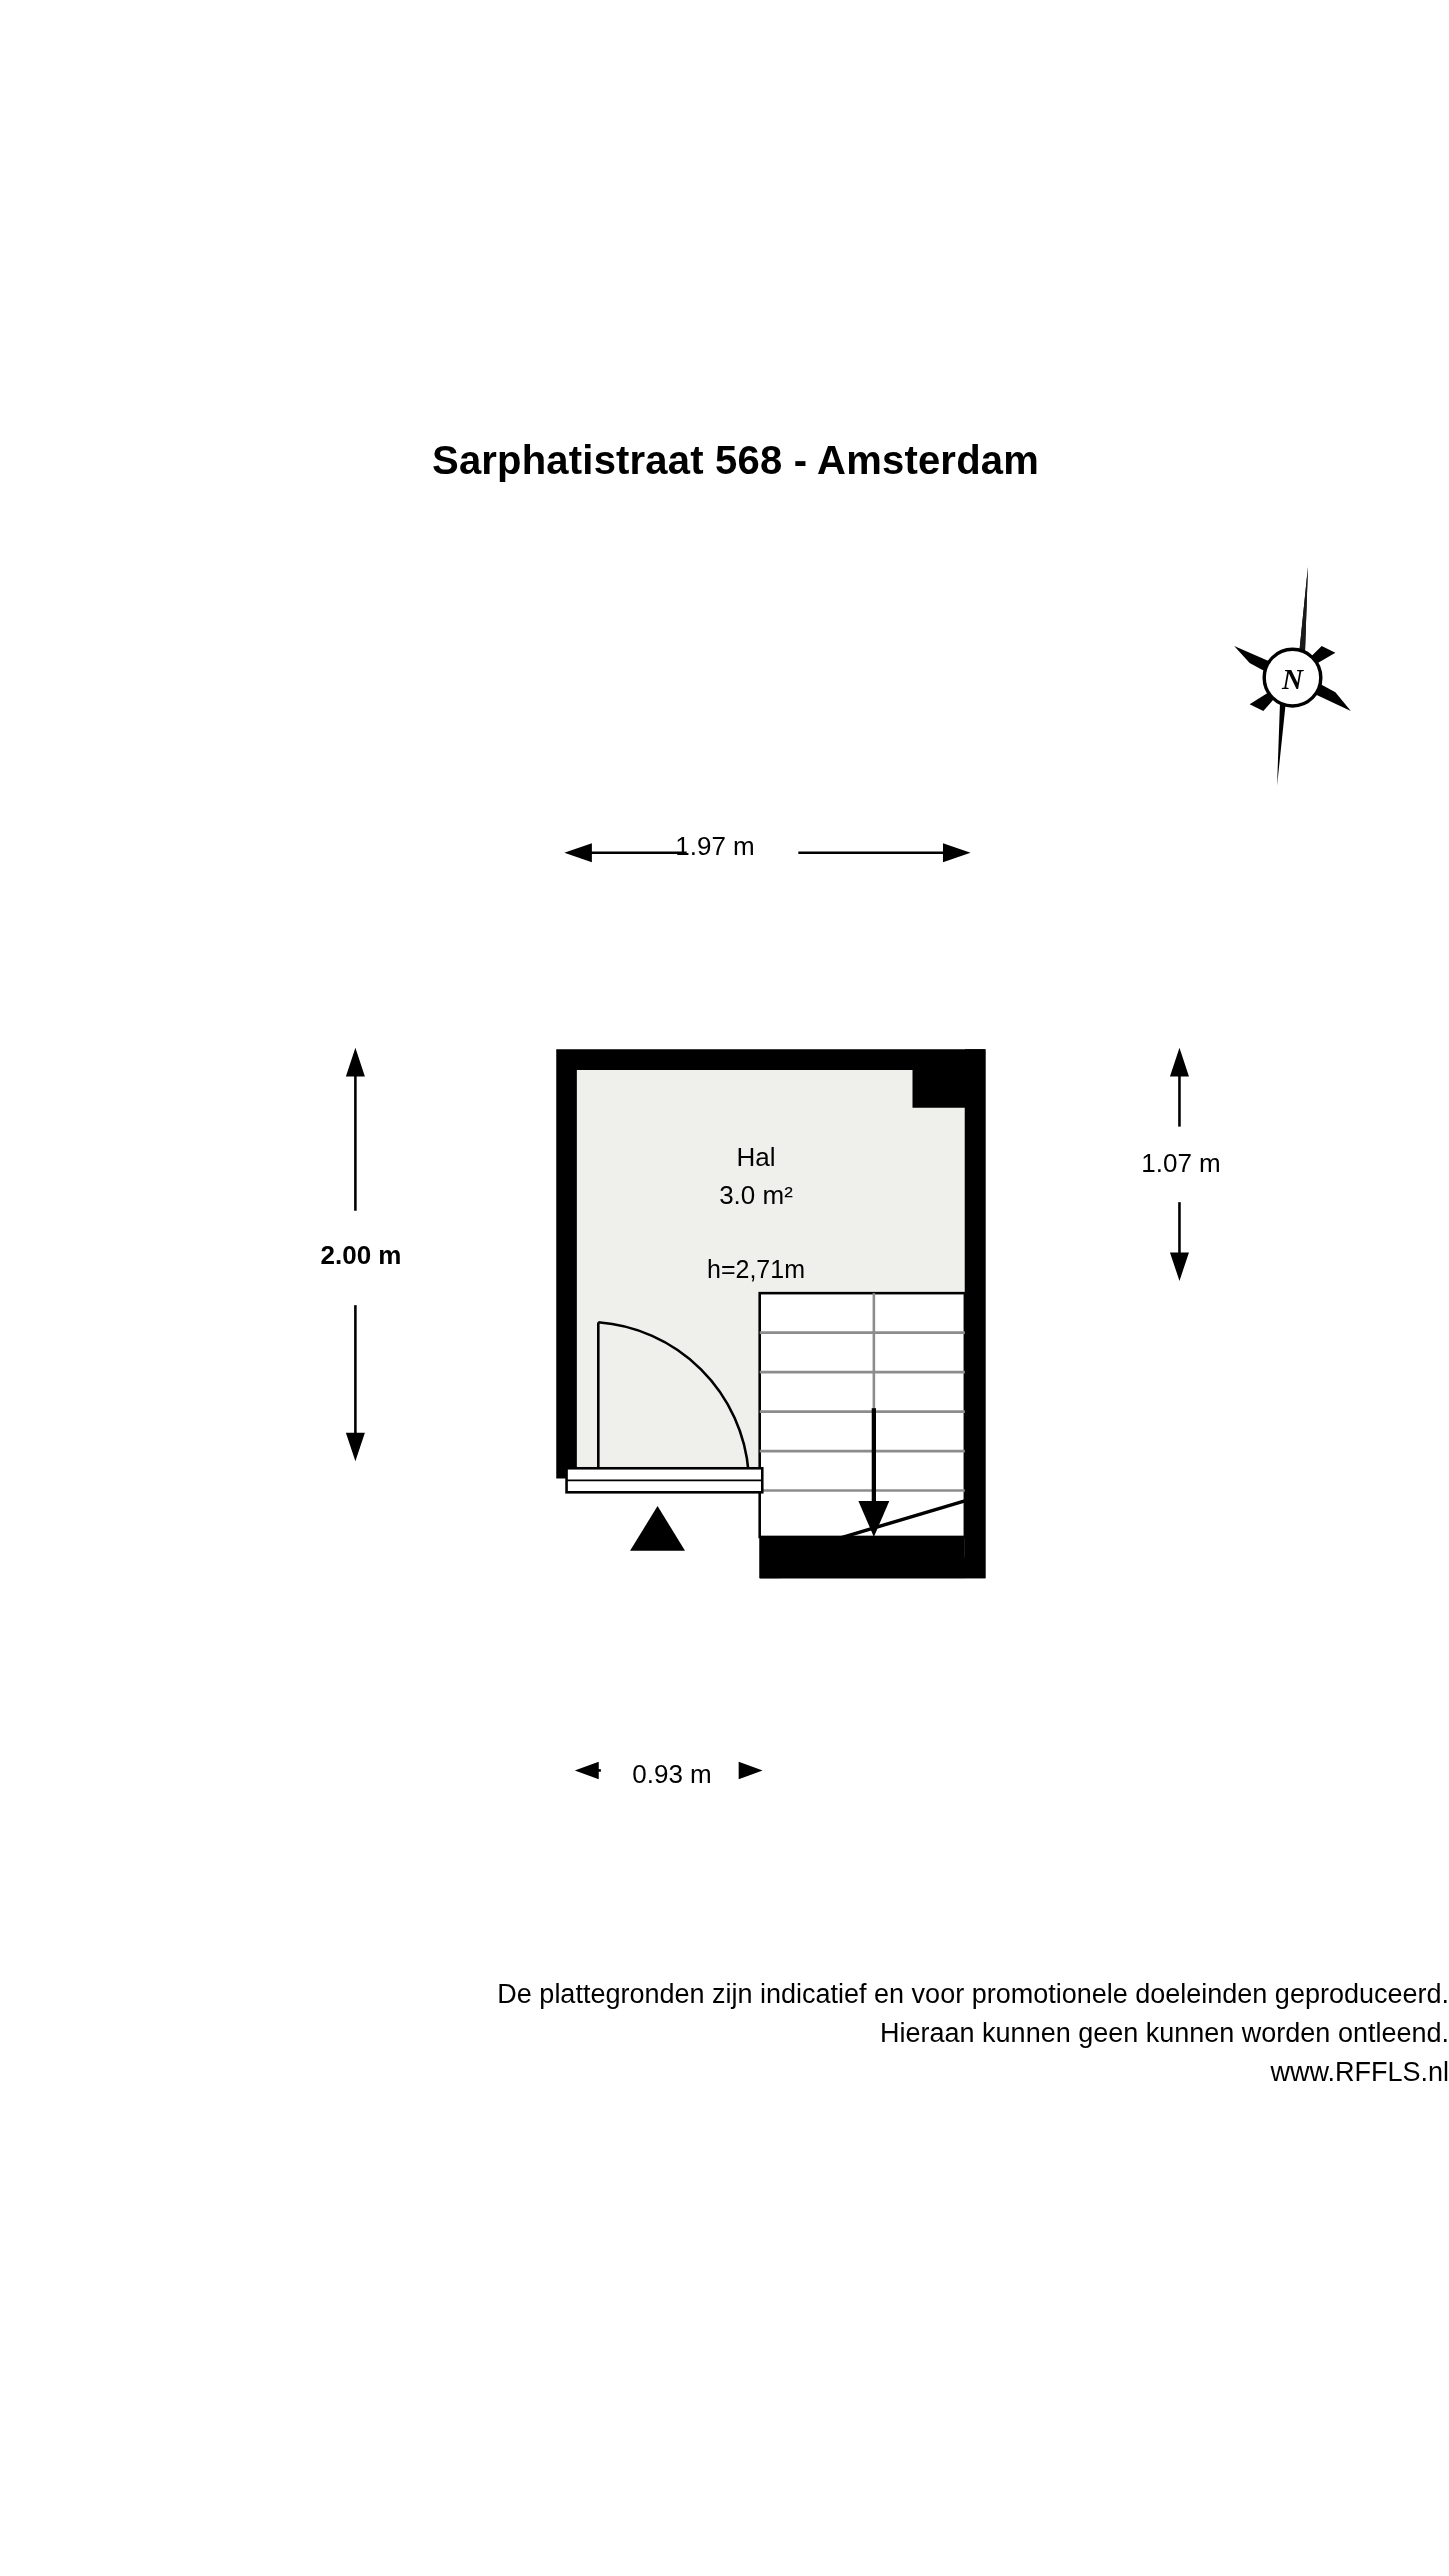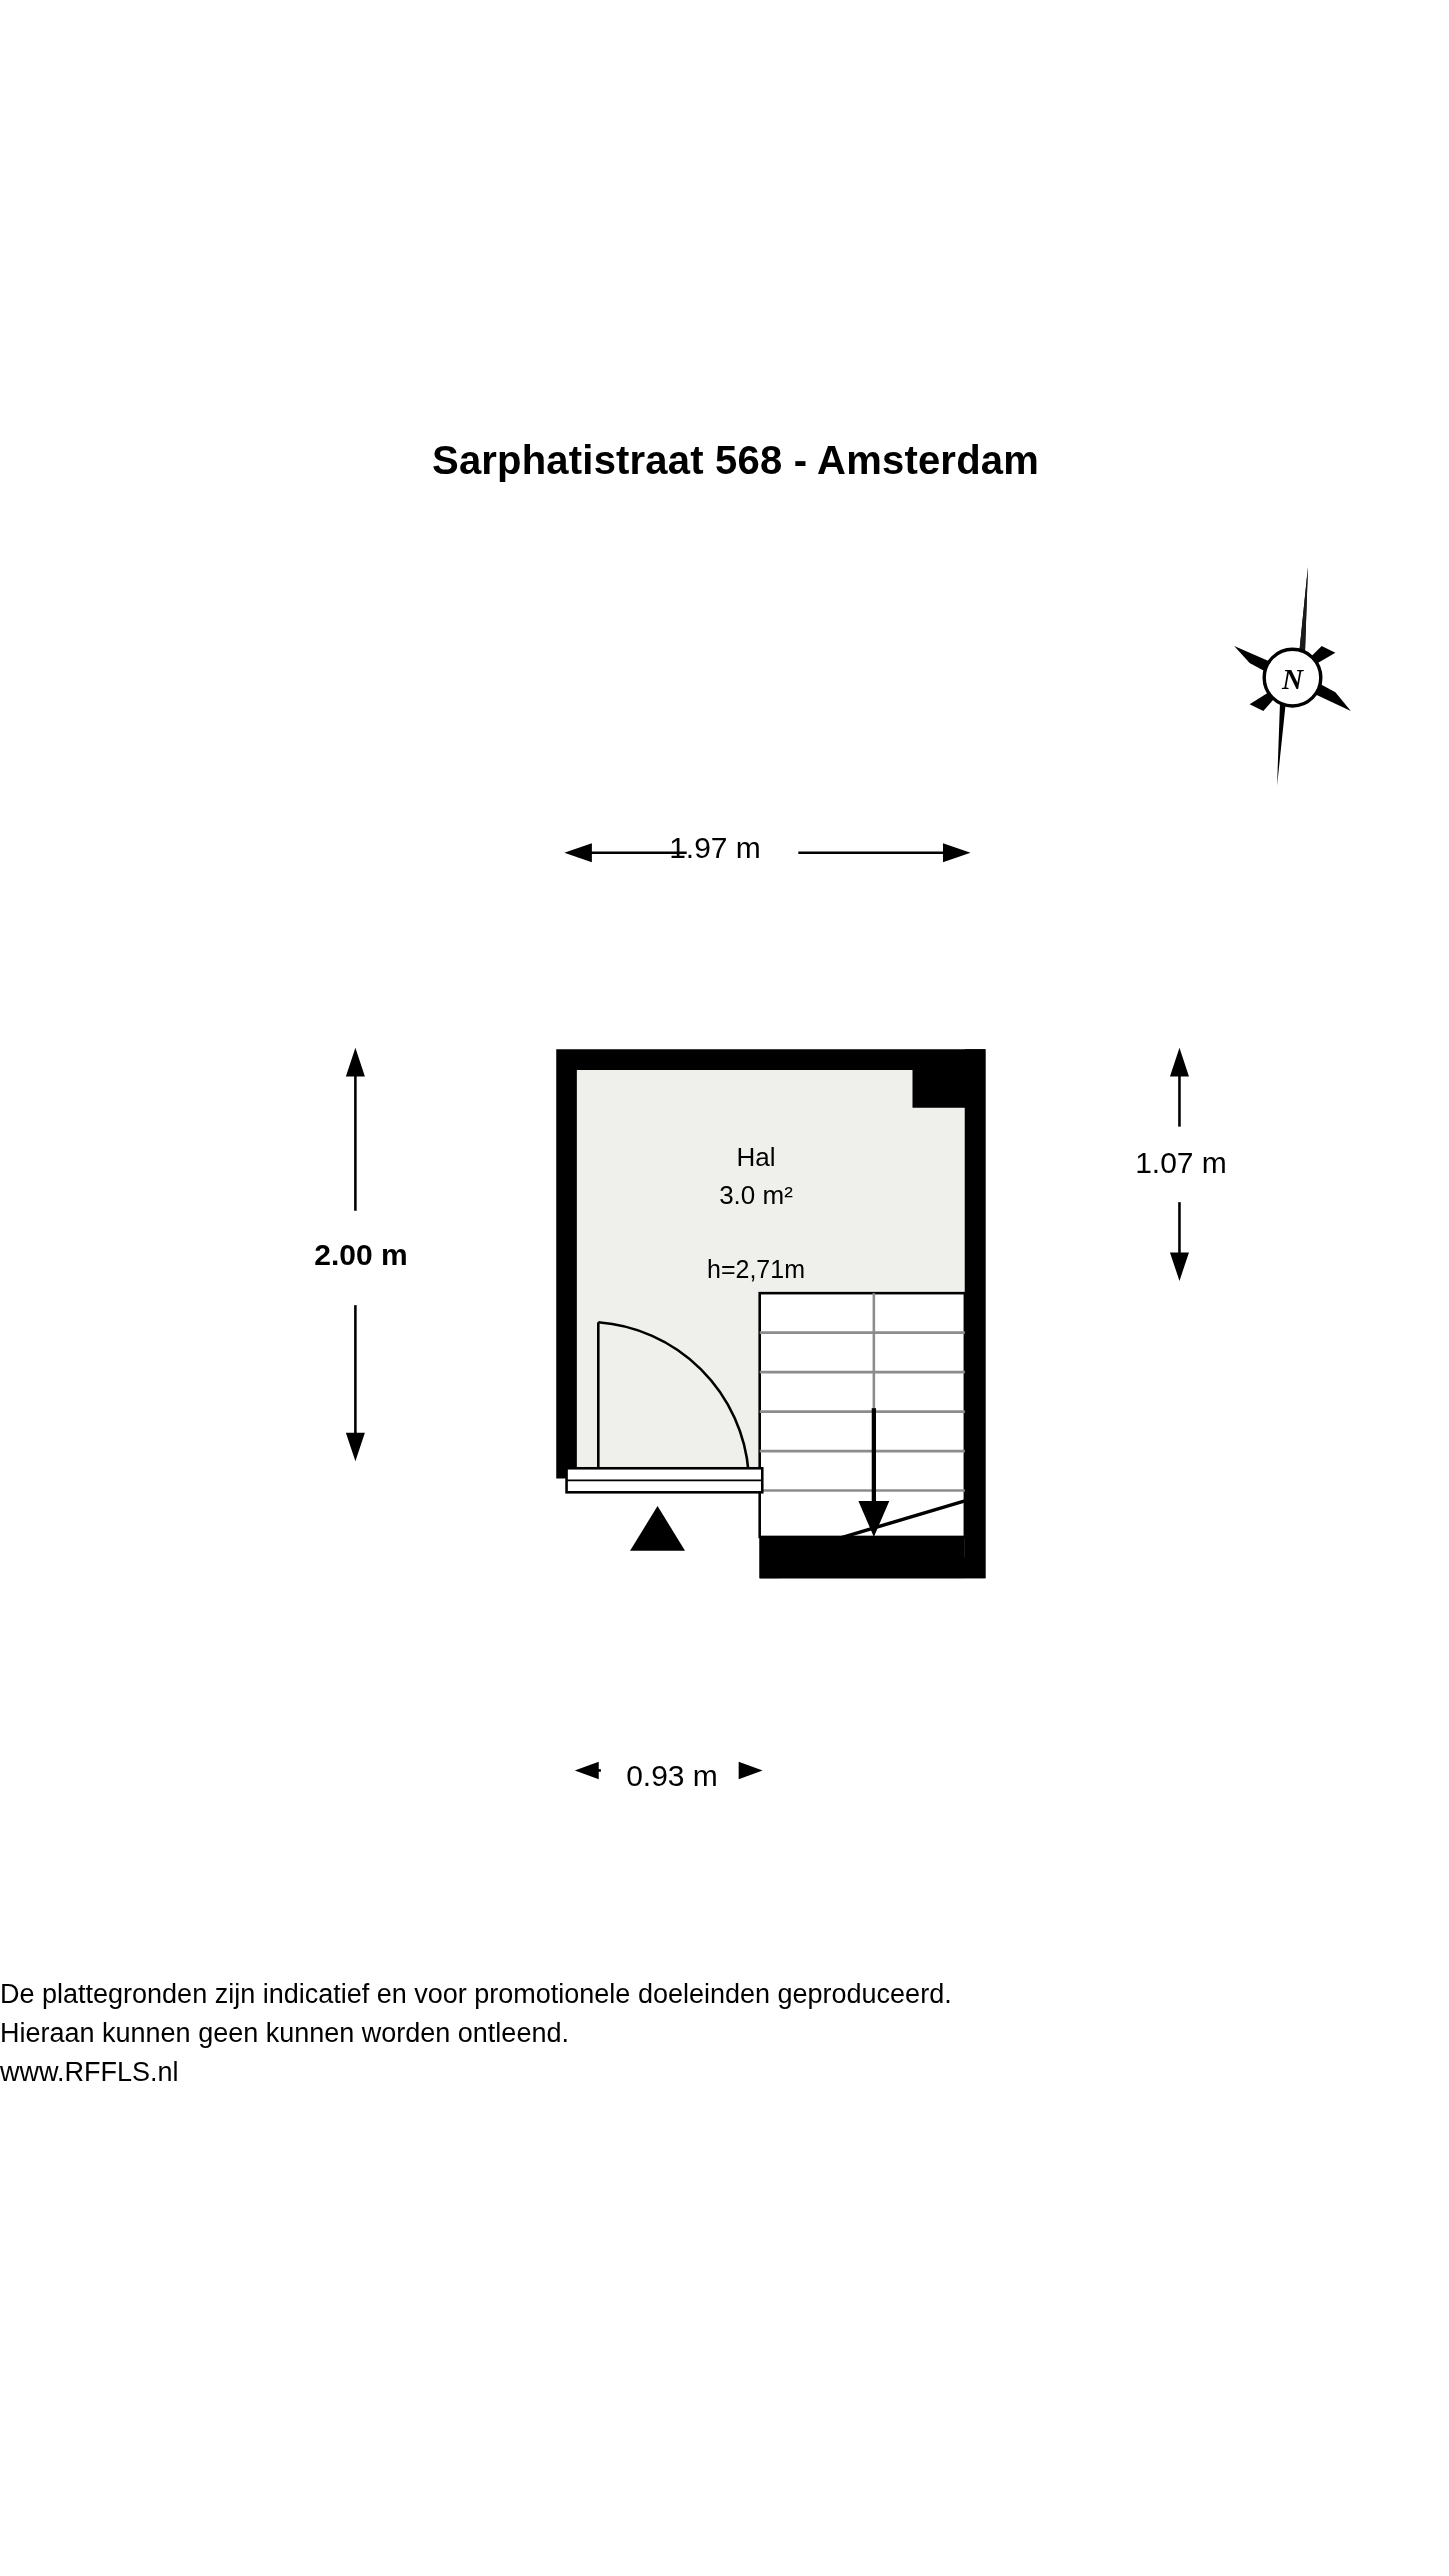--- a/index.html
+++ b/index.html
@@ -51,21 +51,21 @@
     left: 0;
     top: 0;
     width: 1449px;
     height: 2576px;
     pointer-events: none;
   }
 
   
   .dim-label {
     position: absolute;
-    font-size: 30px;
+    font-size: 26px;
     white-space: nowrap;
   }
   #dim-top-label   { left: 715px; top: 831px; transform: translateX(-50%); }
   #dim-left-label  { left: 361px; top: 1255px; transform: translate(-50%, -50%); font-weight: bold; }
   #dim-right-label { left: 1181px; top: 1163px; transform: translate(-50%, -50%); }
   #dim-bottom-label{ left: 672px; top: 1759px; transform: translateX(-50%); }
 
   
   #room-label {
     position: absolute;
@@ -80,21 +80,21 @@
   #room-label .room-name { display: block; }
   #room-label .room-area { display: block; }
   #room-label .room-height { display: block; font-size: 25px; margin-top: 36px; }
 
   
   #footer {
     position: absolute;
     left: 0;
     top: 1975px;
     width: 1449px;
-    text-align: left;
+    text-align: right;
     font-size: 27px;
     line-height: 39px;
   }
   #footer div { display: block; }
 </style>
 </head>
 <body>
 
 <div id="title-block">
   <div id="title-line1">Sarphatistraat 568 - Amsterdam</div>

